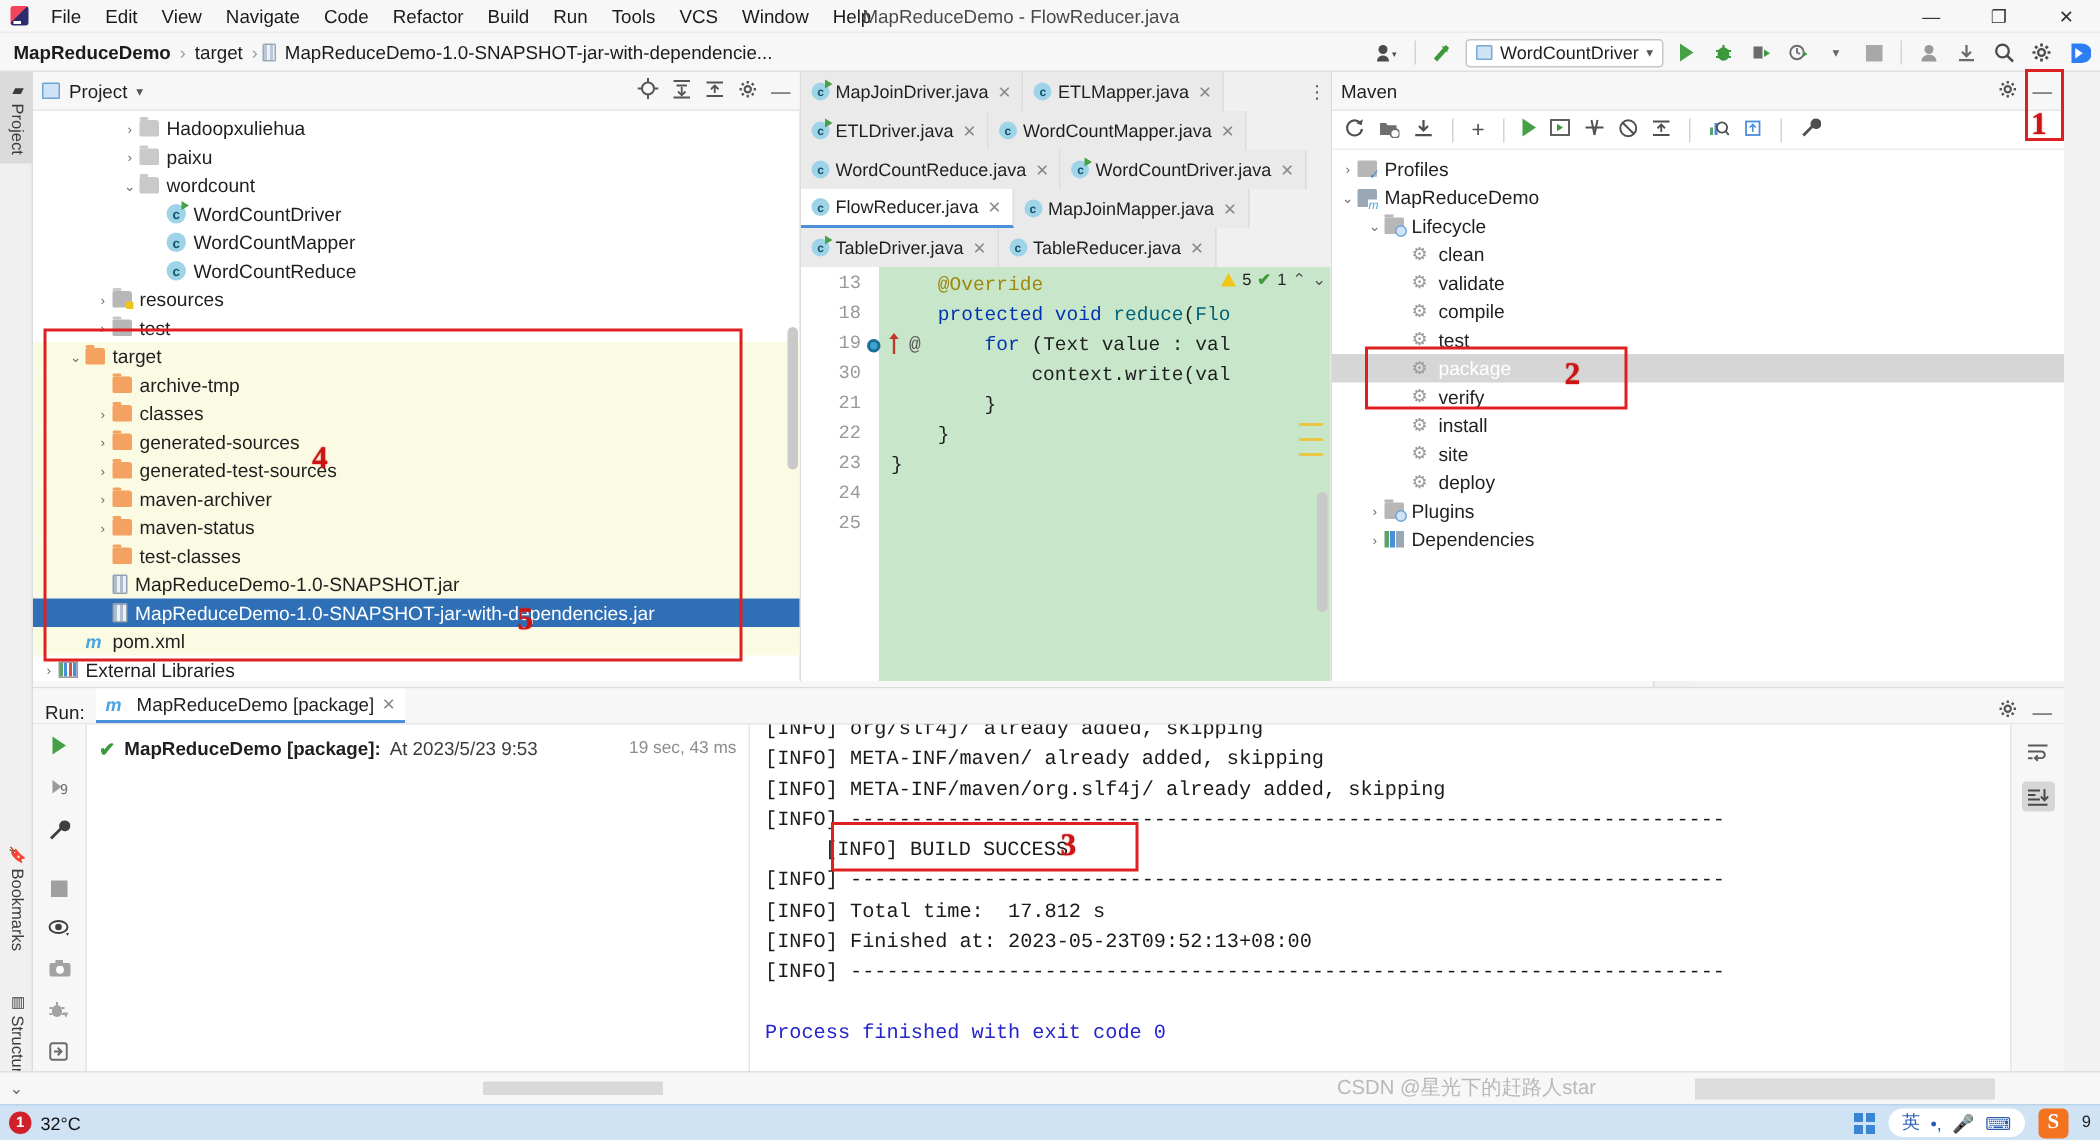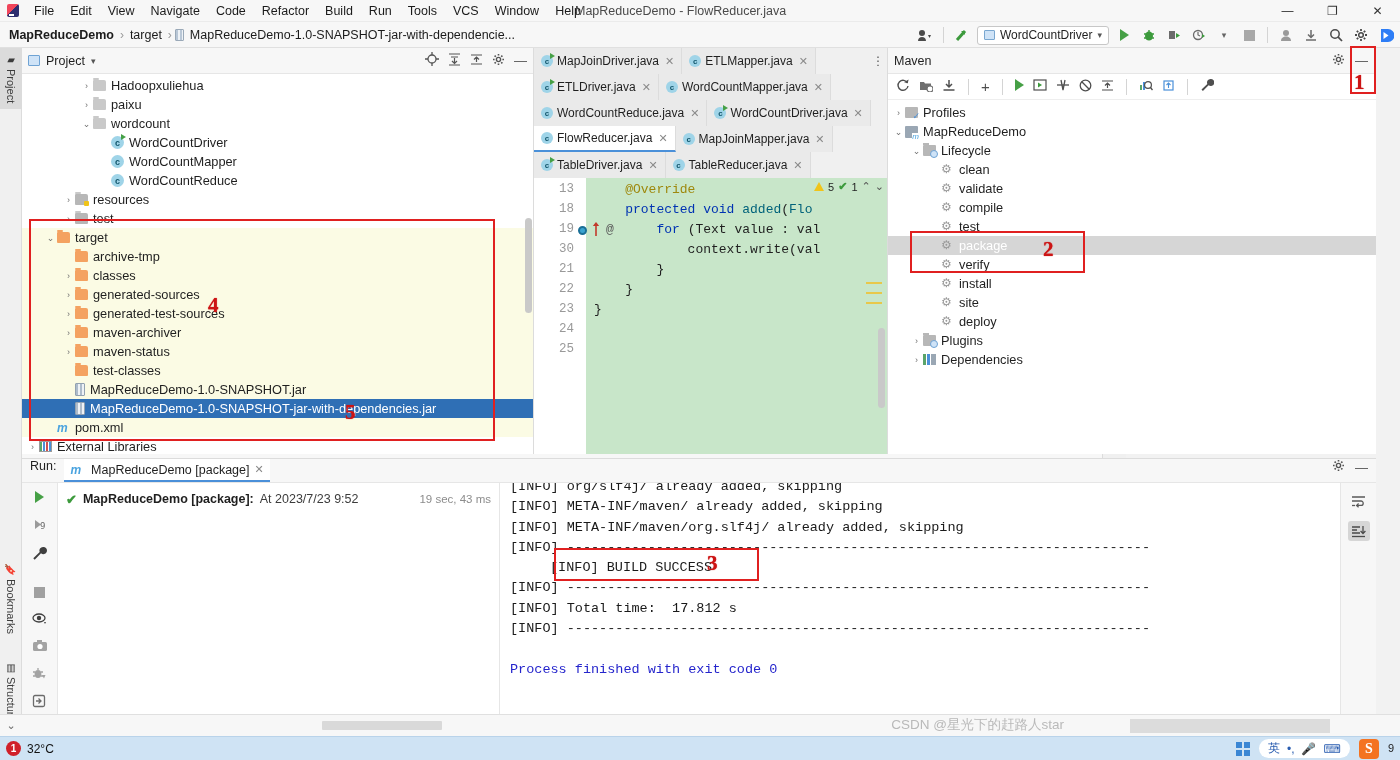--- a/index.html
+++ b/index.html
@@ -150,21 +150,21 @@
   .mv-mod{width:13px;height:12px;margin-right:5px;flex:none;background:#9aa7b4;border-radius:1px;position:relative;}
   .mv-mod:after{content:"m";position:absolute;right:-1px;bottom:-2px;font-size:8px;font-style:italic;color:#4aa3df;background:#fff;line-height:7px;}
   .mv-prof{width:13px;height:11px;margin-right:5px;flex:none;background:#b7b7b7;border-radius:1px;position:relative;}
   .mv-prof:after{content:"✓";position:absolute;right:-2px;bottom:-3px;font-size:9px;color:#4a90d9;}
   .mv-dep{width:13px;height:11px;margin-right:5px;flex:none;
      background:linear-gradient(90deg,#5aa469 0 3px,#fff 3px 4px,#4a90d9 4px 7px,#fff 7px 8px,#9aa7b4 8px 11px);}
 
   
   .runpanel { position:absolute; left:22px; top:458px; width:1354px; height:278px;
               background:#fff; border-top:1px solid #dcdcdc; }
-  .run-tabbar { height:24px; display:flex; align-items:flex-start; background:#f7f7f7;
+  .run-tabbar { height:24px; display:flex; align-items:flex-end; background:#f7f7f7;
                 border-bottom:1px solid #e6e6e6; padding-left:8px; gap:8px; font-size:12.5px;}
   .run-tab { display:flex; align-items:center; gap:5px; padding:0 6px; height:23px;
              border-bottom:2px solid #4a90d9; background:#fff; }
   .rp-acts{margin-left:auto;display:flex;gap:10px;align-items:center;color:#545454;padding-right:8px;}
   .run-body { display:flex; height:254px; }
   .run-lefttb { width:36px; background:#f7f7f7; border-right:1px solid #e6e6e6;
                 display:flex; flex-direction:column; align-items:center; padding-top:8px; gap:11px;
                 color:#6b6b6b; font-size:13px;}
   .run-tree { width:442px; border-right:1px solid #e6e6e6; font-size:12.5px; padding-top:6px;}
   .run-tree-row{display:flex;align-items:center;gap:6px;padding:0 8px;height:20px;}
@@ -561,21 +561,21 @@
           </div>
         </div>
       </div>
     <div class="code">
       <div class="gutter"></div>
       <div class="gutter-strip"></div>
       <div id="code-lines">
           <div class="ln" style="top: 4px;">13</div>
           <div class="cl" style="top: 4px;"><span class="anno">    @Override</span></div>
           <div class="ln" style="top: 24px;">18</div>
-          <div class="cl" style="top: 24px;"><span class="kw">    protected void </span><span class="mth">added</span><span>(</span><span class="mth">Flo</span></div>
+          <div class="cl" style="top: 24px;"><span class="kw">    protected void </span><span class="mth">reduce</span><span>(</span><span class="mth">Flo</span></div>
           <div class="ln" style="top: 44px;">19</div>
           <div class="cl" style="top: 44px;"><span class="kw">        for </span><span>(Text value : val</span></div>
           <div class="ln" style="top: 64px;">30</div>
           <div class="cl" style="top: 64px;">            context.write(val</div>
           <div class="ln" style="top: 84px;">21</div>
           <div class="cl" style="top: 84px;">        }</div>
           <div class="ln" style="top: 104px;">22</div>
           <div class="cl" style="top: 104px;">    }</div>
           <div class="ln" style="top: 124px;">23</div>
           <div class="cl" style="top: 124px;">}</div>
@@ -830,34 +830,35 @@
               <path d="M4 7h5M6.5 4.5L9 7l-2.5 2.5" stroke="#6b6b6b" stroke-width="1.3" fill="none"></path>
             </svg>
         </span>
         <span style="margin-top:auto;margin-bottom:6px;font-size:12px;color:#6b6b6b">»</span>
       </div>
 
       <div class="run-tree">
         <div class="run-tree-row">
           <span style="color:#3c9a3c;font-weight:bold;font-size:13px">✔</span>
           <span style="font-weight:bold">MapReduceDemo [package]:</span>
-          <span style="color:#3c3c3c">At 2023/7/23 9:52</span>
+          <span style="color:#3c3c3c">At 2023/5/23 9:53</span>
           <span style="margin-left:auto;color:#8c8c8c;font-size:11.5px">19 sec, 43 ms</span>
         </div>
       </div>
 
       <div class="console">
         <div id="console-lines" style="margin-top: -12px;">
             <div style="white-space: pre;">[INFO] org/slf4j/ already added, skipping</div>
             <div style="white-space: pre;">[INFO] META-INF/maven/ already added, skipping</div>
             <div style="white-space: pre;">[INFO] META-INF/maven/org.slf4j/ already added, skipping</div>
             <div style="white-space: pre;">[INFO] ------------------------------------------------------------------------</div>
             <div style="white-space: pre; margin-left: 40px;">[INFO] BUILD SUCCESS</div>
             <div style="white-space: pre;">[INFO] ------------------------------------------------------------------------</div>
             <div style="white-space: pre;">[INFO] Total time:  17.812 s</div>
+            <div style="white-space: pre;">[INFO] Finished at: 2023-05-23T09:52:13+08:00</div>
             <div style="white-space: pre;">[INFO] ------------------------------------------------------------------------</div>
             <div style="white-space: pre;">&nbsp;</div>
             <div class="blue" style="white-space: pre;">Process finished with exit code 0</div>
           </div>
         <div class="console-hscroll"></div>
       </div>
 
       <div class="run-righttb">
         <span class="rtb-btn">
           <svg width="15" height="13" viewBox="0 0 15 13">

